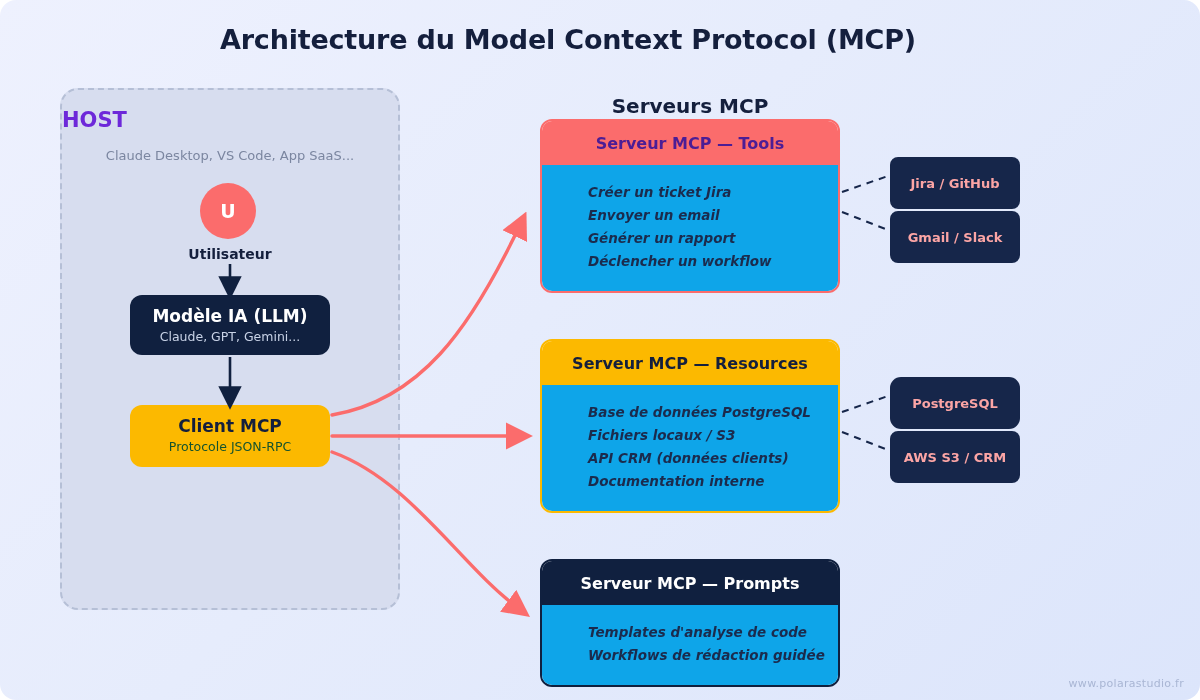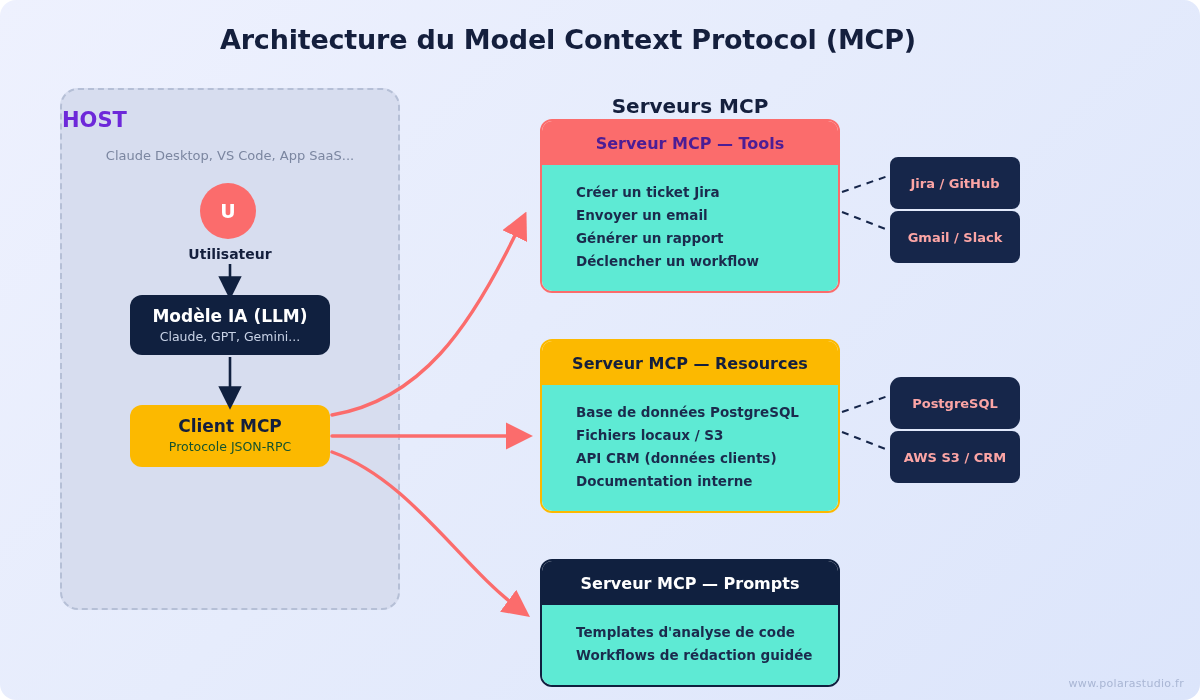--- a/index.html
+++ b/index.html
@@ -114,22 +114,23 @@
     border-radius: 12px;
     background: #FFFFFF;
     overflow: hidden;
   }
   .server-card .card-header {
     height: 44px;
     display: flex; align-items: center; justify-content: center;
     font-size: 16px; font-weight: bold;
   }
   .server-card .card-body {
-    background: #5eead4;
-    padding: 16px 0 18px 34px;
+    background: #0ea5e9;
+    padding: 16px 0 18px 46px;
+    font-style: italic;
   }
   .server-card .card-body .row {
     font-size: 13.5px;
     font-weight: bold;
     color: #1B2B4D;
     line-height: 23px;
   }
 
   #card-tools      { top: 119px; border: 2.5px solid #FB6C6C; }
   #card-tools .card-header { background: #FB6C6C; color: #4c1d95; }

